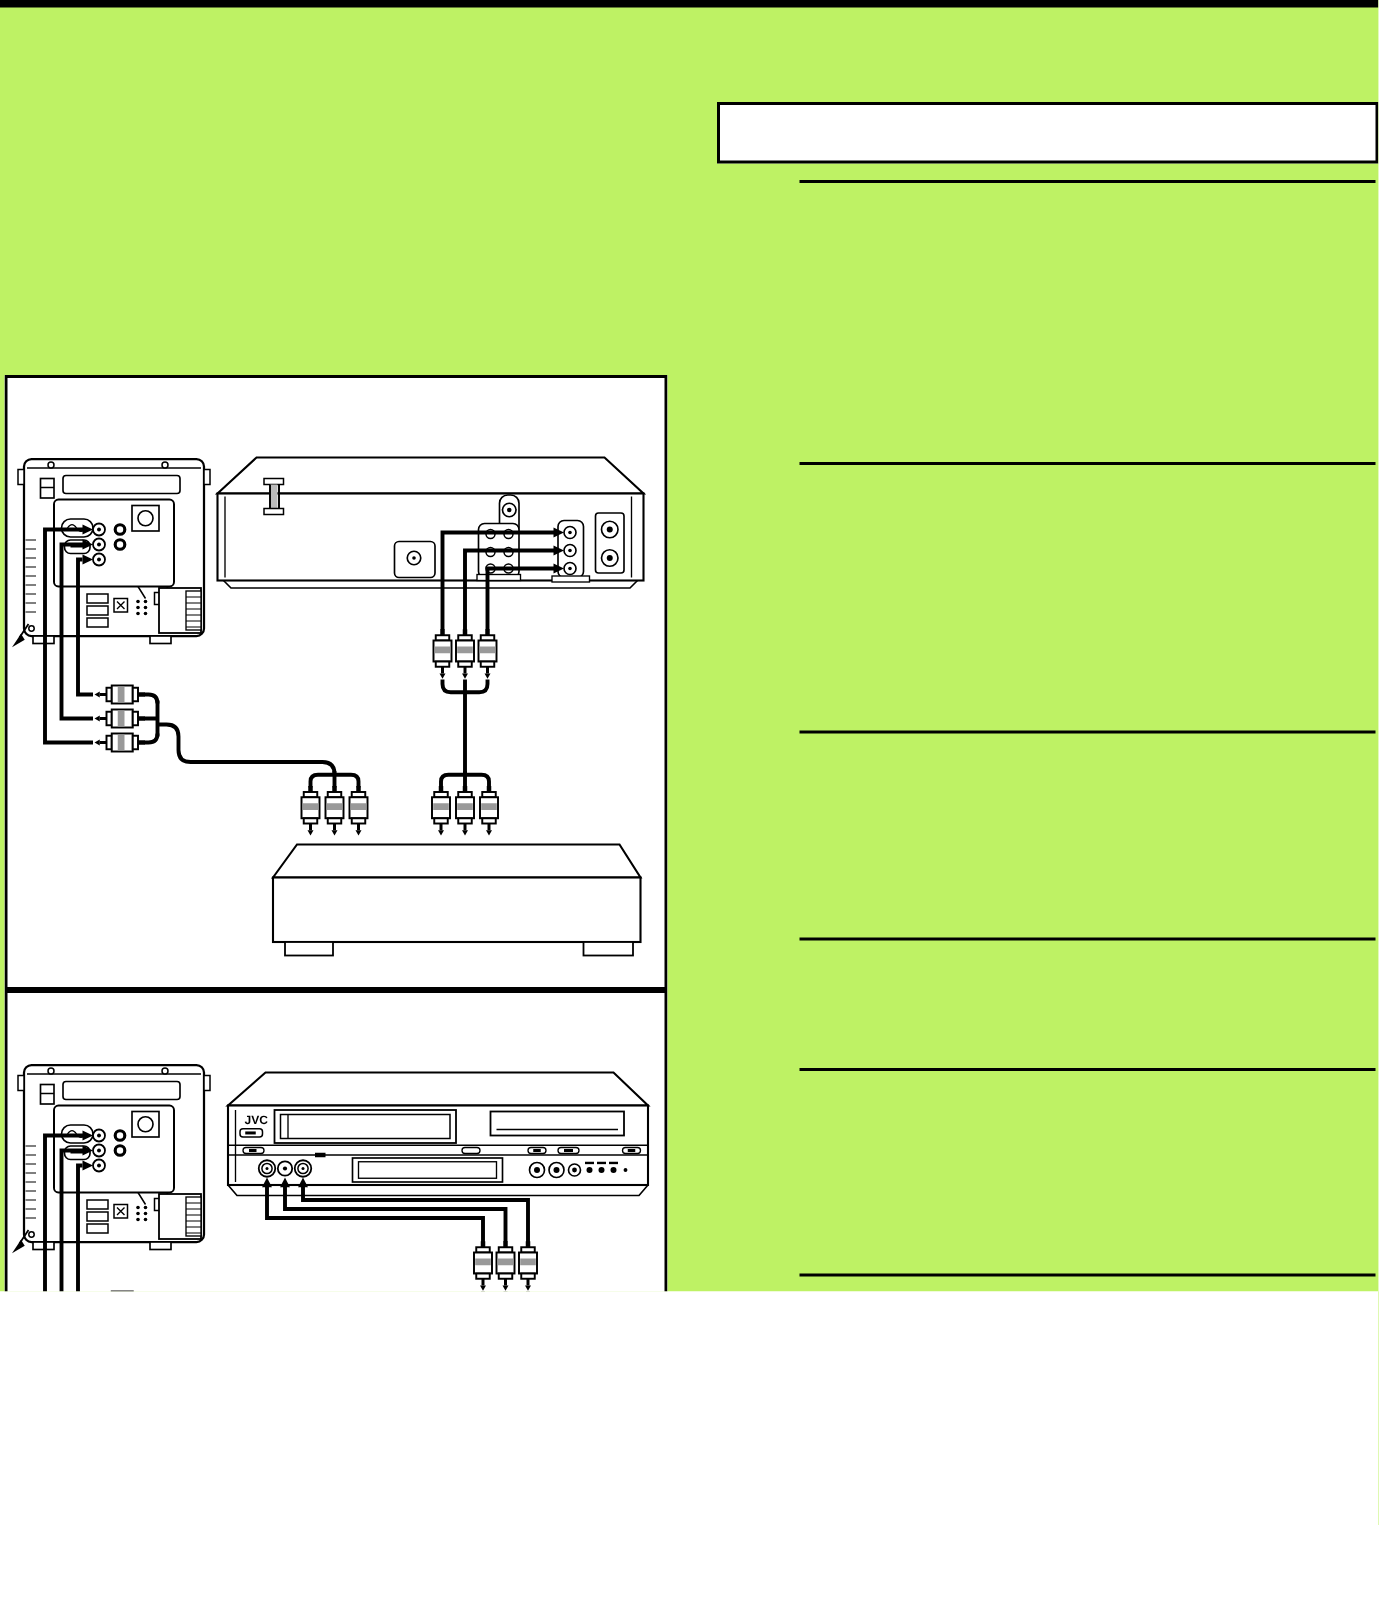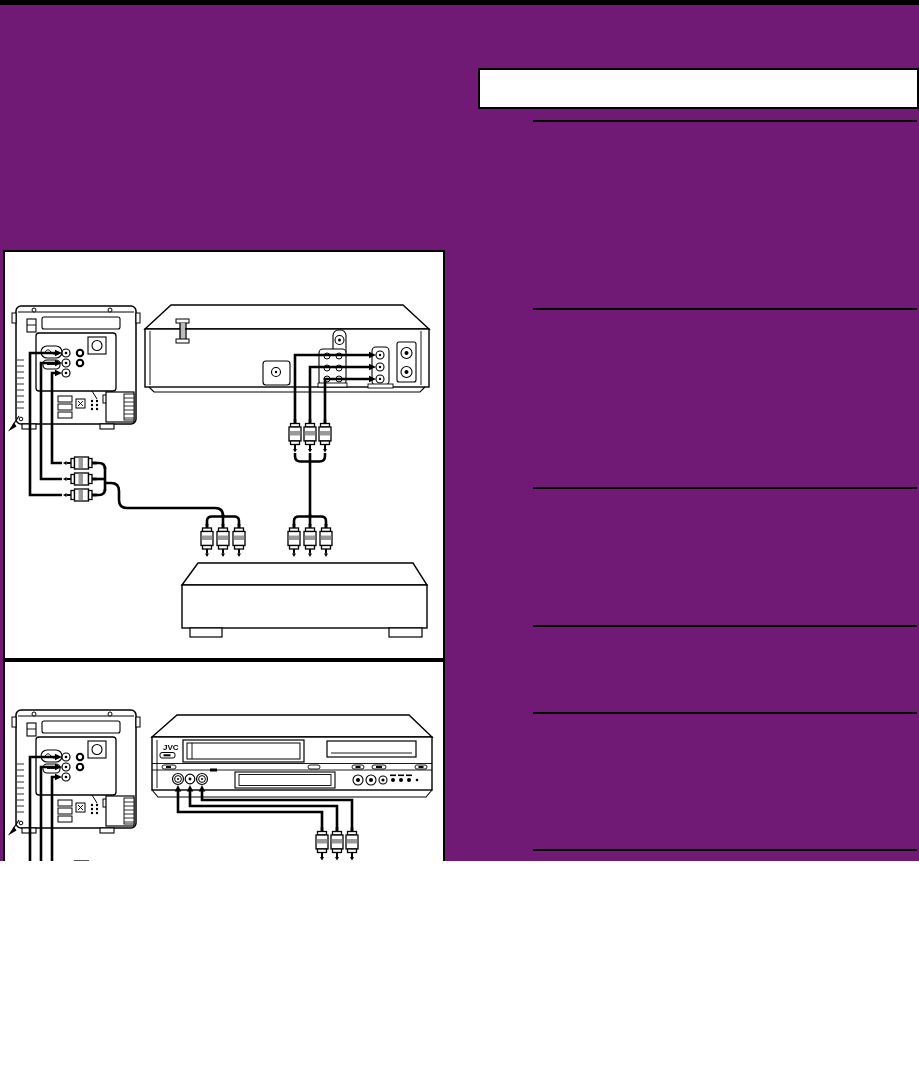--- a/index.html
+++ b/index.html
@@ -1,16 +1,16 @@
 <!DOCTYPE html>
 <html><head>
 <meta charset="utf-8">
 <style>
   html,body{margin:0;padding:0;background:#fff;}
-  .page{position:relative;width:919px;height:861px;background:#701a75;overflow:hidden;
+  .page{position:relative;width:919px;height:861px;background:#bef264;overflow:hidden;
         font-family:"Liberation Sans",sans-serif;}
   .topbar{position:absolute;left:0;top:0;width:919px;height:5px;background:#000;}
   .callout{position:absolute;left:478px;top:68px;width:437px;height:37px;border:2px solid #000;background:#fff;}
   .rule{position:absolute;left:533px;width:384px;height:2px;background:#000;}
   .r1{top:120px}.r2{top:308px}.r3{top:487px}.r4{top:625px}.r5{top:712px}.r6{top:849px}.r7{top:937px}
   .diagram-box{position:absolute;left:3px;background:#fff;}
   .d1{top:250px;width:442px;height:410px;}
   .d2{top:660px;width:442px;height:421px;}
   svg{display:block}
 </style>

